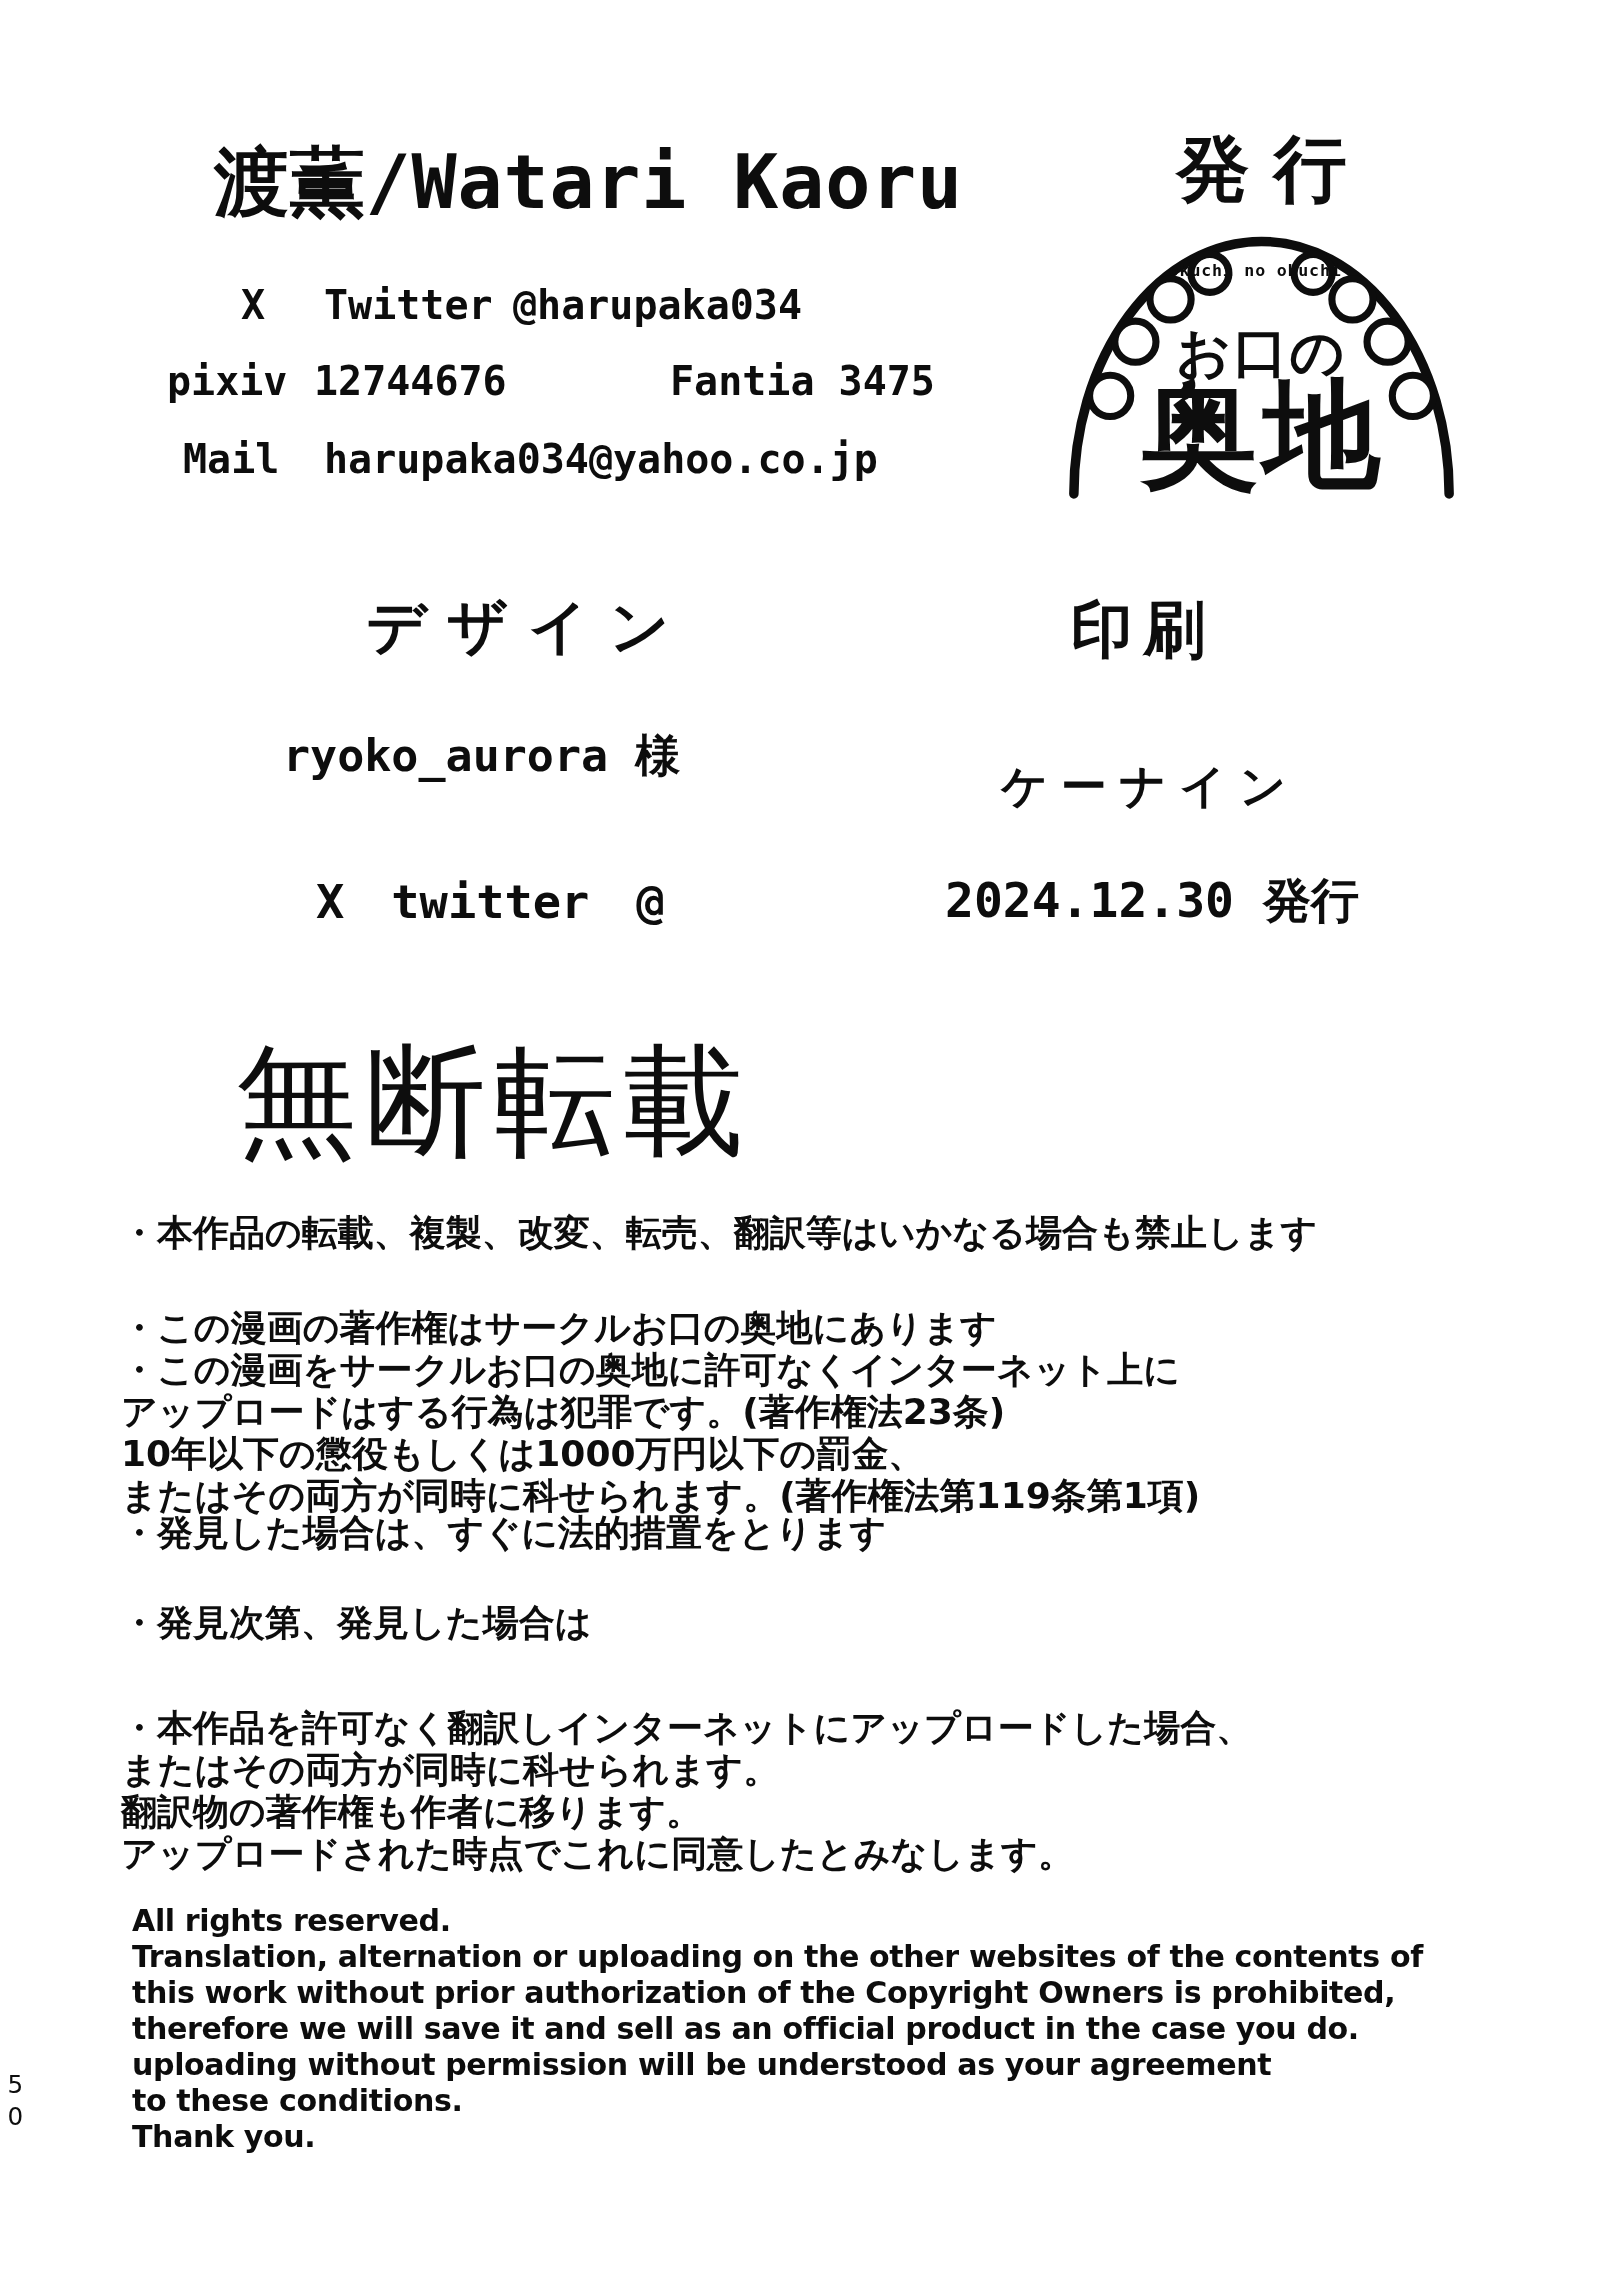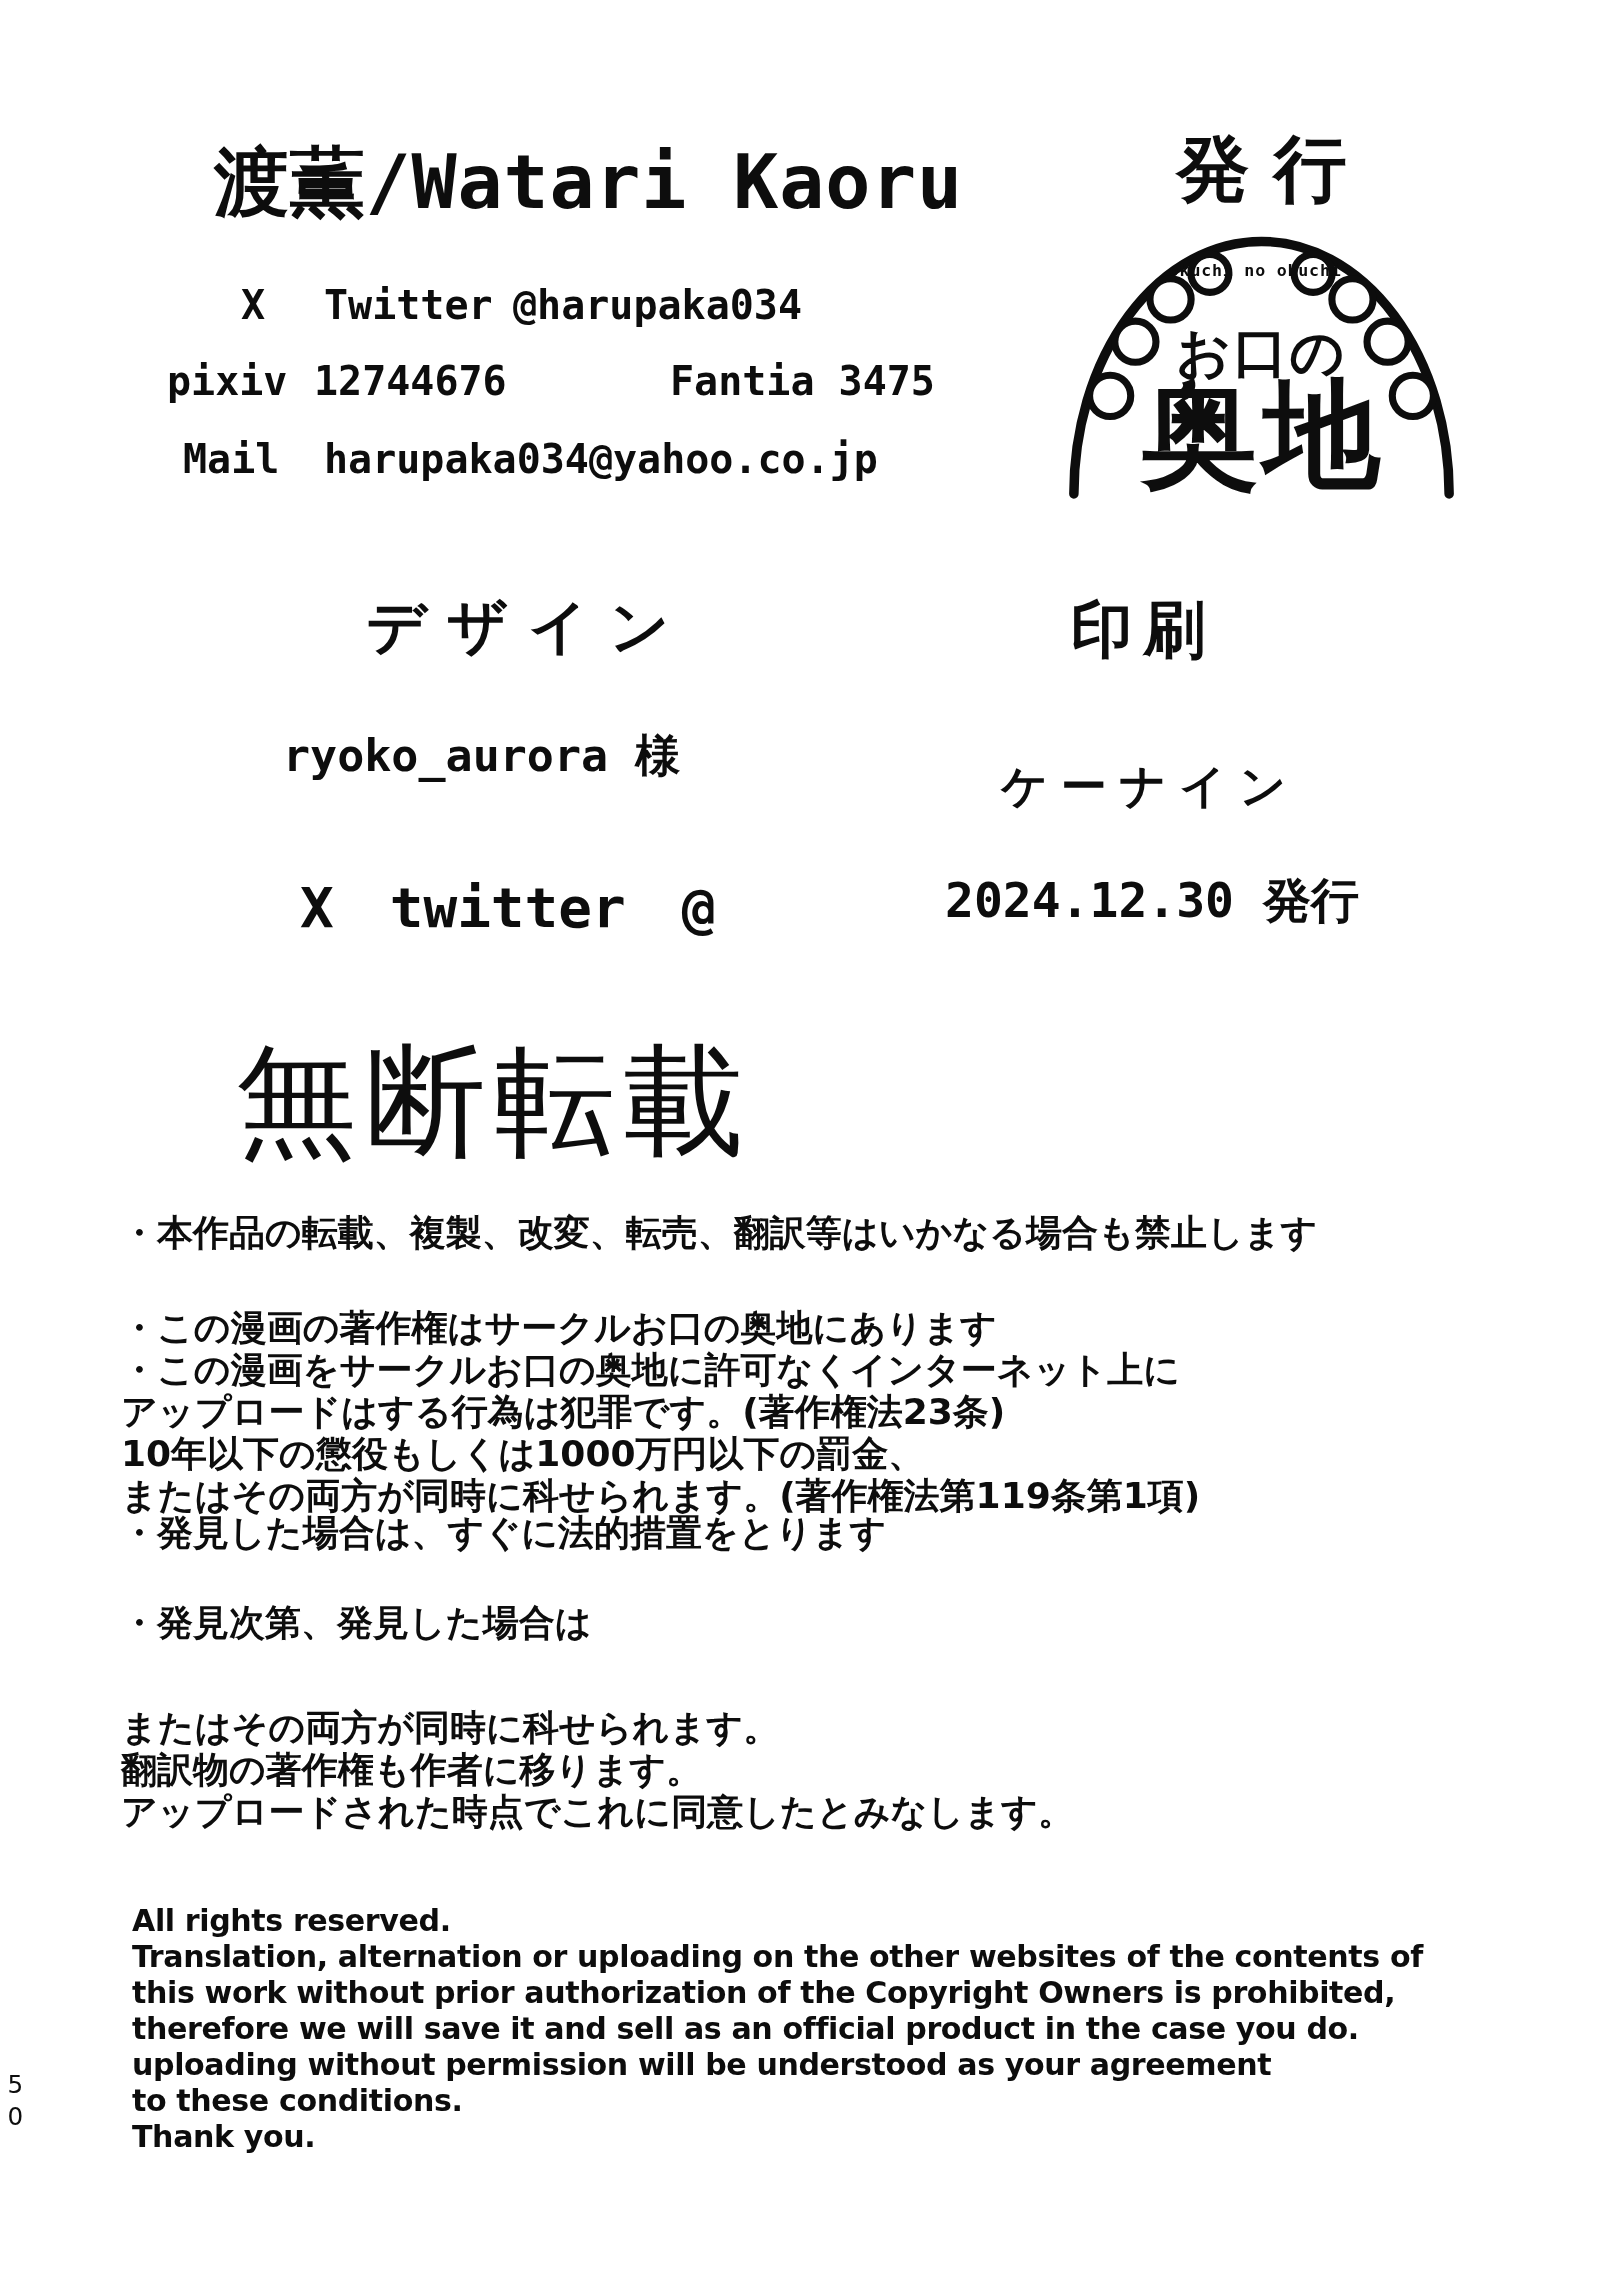--- a/index.html
+++ b/index.html
@@ -39,21 +39,21 @@
   .logo{left:1067px;top:235px;}
   .logo text{fill:#0d0d0d;}
   .logo-romaji{font-family:"DejaVu Sans Mono","DejaVu Sans",sans-serif;font-weight:700;font-size:21px;letter-spacing:1px;}
   .logo-jp1{font-family:"DejaVu Sans",sans-serif;font-weight:700;font-size:68px;letter-spacing:3px;}
   .logo-jp2{font-family:"DejaVu Sans",sans-serif;font-weight:900;font-size:148px;letter-spacing:6px;}
 
   
   .col-heading{font-weight:700;font-family:"DejaVu Sans",sans-serif;}
   .design-heading{left:296px;top:588px;width:444px;text-align:center;font-size:59px;letter-spacing:20.6px;text-indent:20.6px;}
   .design-credit{left:283px;top:726px;font-size:45px;}
-  .design-contact{left:300px;top:871px;font-size:56px;word-spacing:22px;}
+  .design-contact{left:316px;top:871px;font-size:47px;word-spacing:22px;}
   .print-heading{left:916px;top:588px;width:444px;text-align:center;font-size:62px;letter-spacing:11px;text-indent:11px;}
   .print-company{left:916px;top:756px;width:468px;text-align:center;font-size:46px;font-weight:700;letter-spacing:12.7px;font-family:"DejaVu Sans",sans-serif;}
   .print-date{left:945px;top:869px;font-size:48px;}
 
   
   .big-title{
     left:236px;top:1021px;
     font-family:"Liberation Serif","DejaVu Serif",serif;
     font-weight:500;font-size:121px;letter-spacing:8px;
     display:flex;gap:77px;
@@ -159,20 +159,21 @@
       <div class="jp-line">10年以下の懲役もしくは1000万円以下の罰金、</div>
       <div class="jp-line">またはその両方が同時に科せられます。(著作権法第119条第1項)</div>
     </div>
     <div class="abs jp-par p3">
       <div class="jp-line">・発見した場合は、すぐに法的措置をとります</div>
     </div>
     <div class="abs jp-par p4">
       <div class="jp-line">・発見次第、発見した場合は</div>
     </div>
     <div class="abs jp-par p5">
+      <div class="jp-line">・本作品を許可なく翻訳しインターネットにアップロードした場合、</div>
       <div class="jp-line">またはその両方が同時に科せられます。</div>
       <div class="jp-line">翻訳物の著作権も作者に移ります。</div>
       <div class="jp-line">アップロードされた時点でこれに同意したとみなします。</div>
     </div>
   </section>
 
   <section class="abs en-block">
     <div class="en-line">All rights reserved.</div>
     <div class="en-line">Translation, alternation or uploading on the other websites of the contents of</div>
     <div class="en-line">this work without prior authorization of the Copyright Owners is prohibited,</div>

